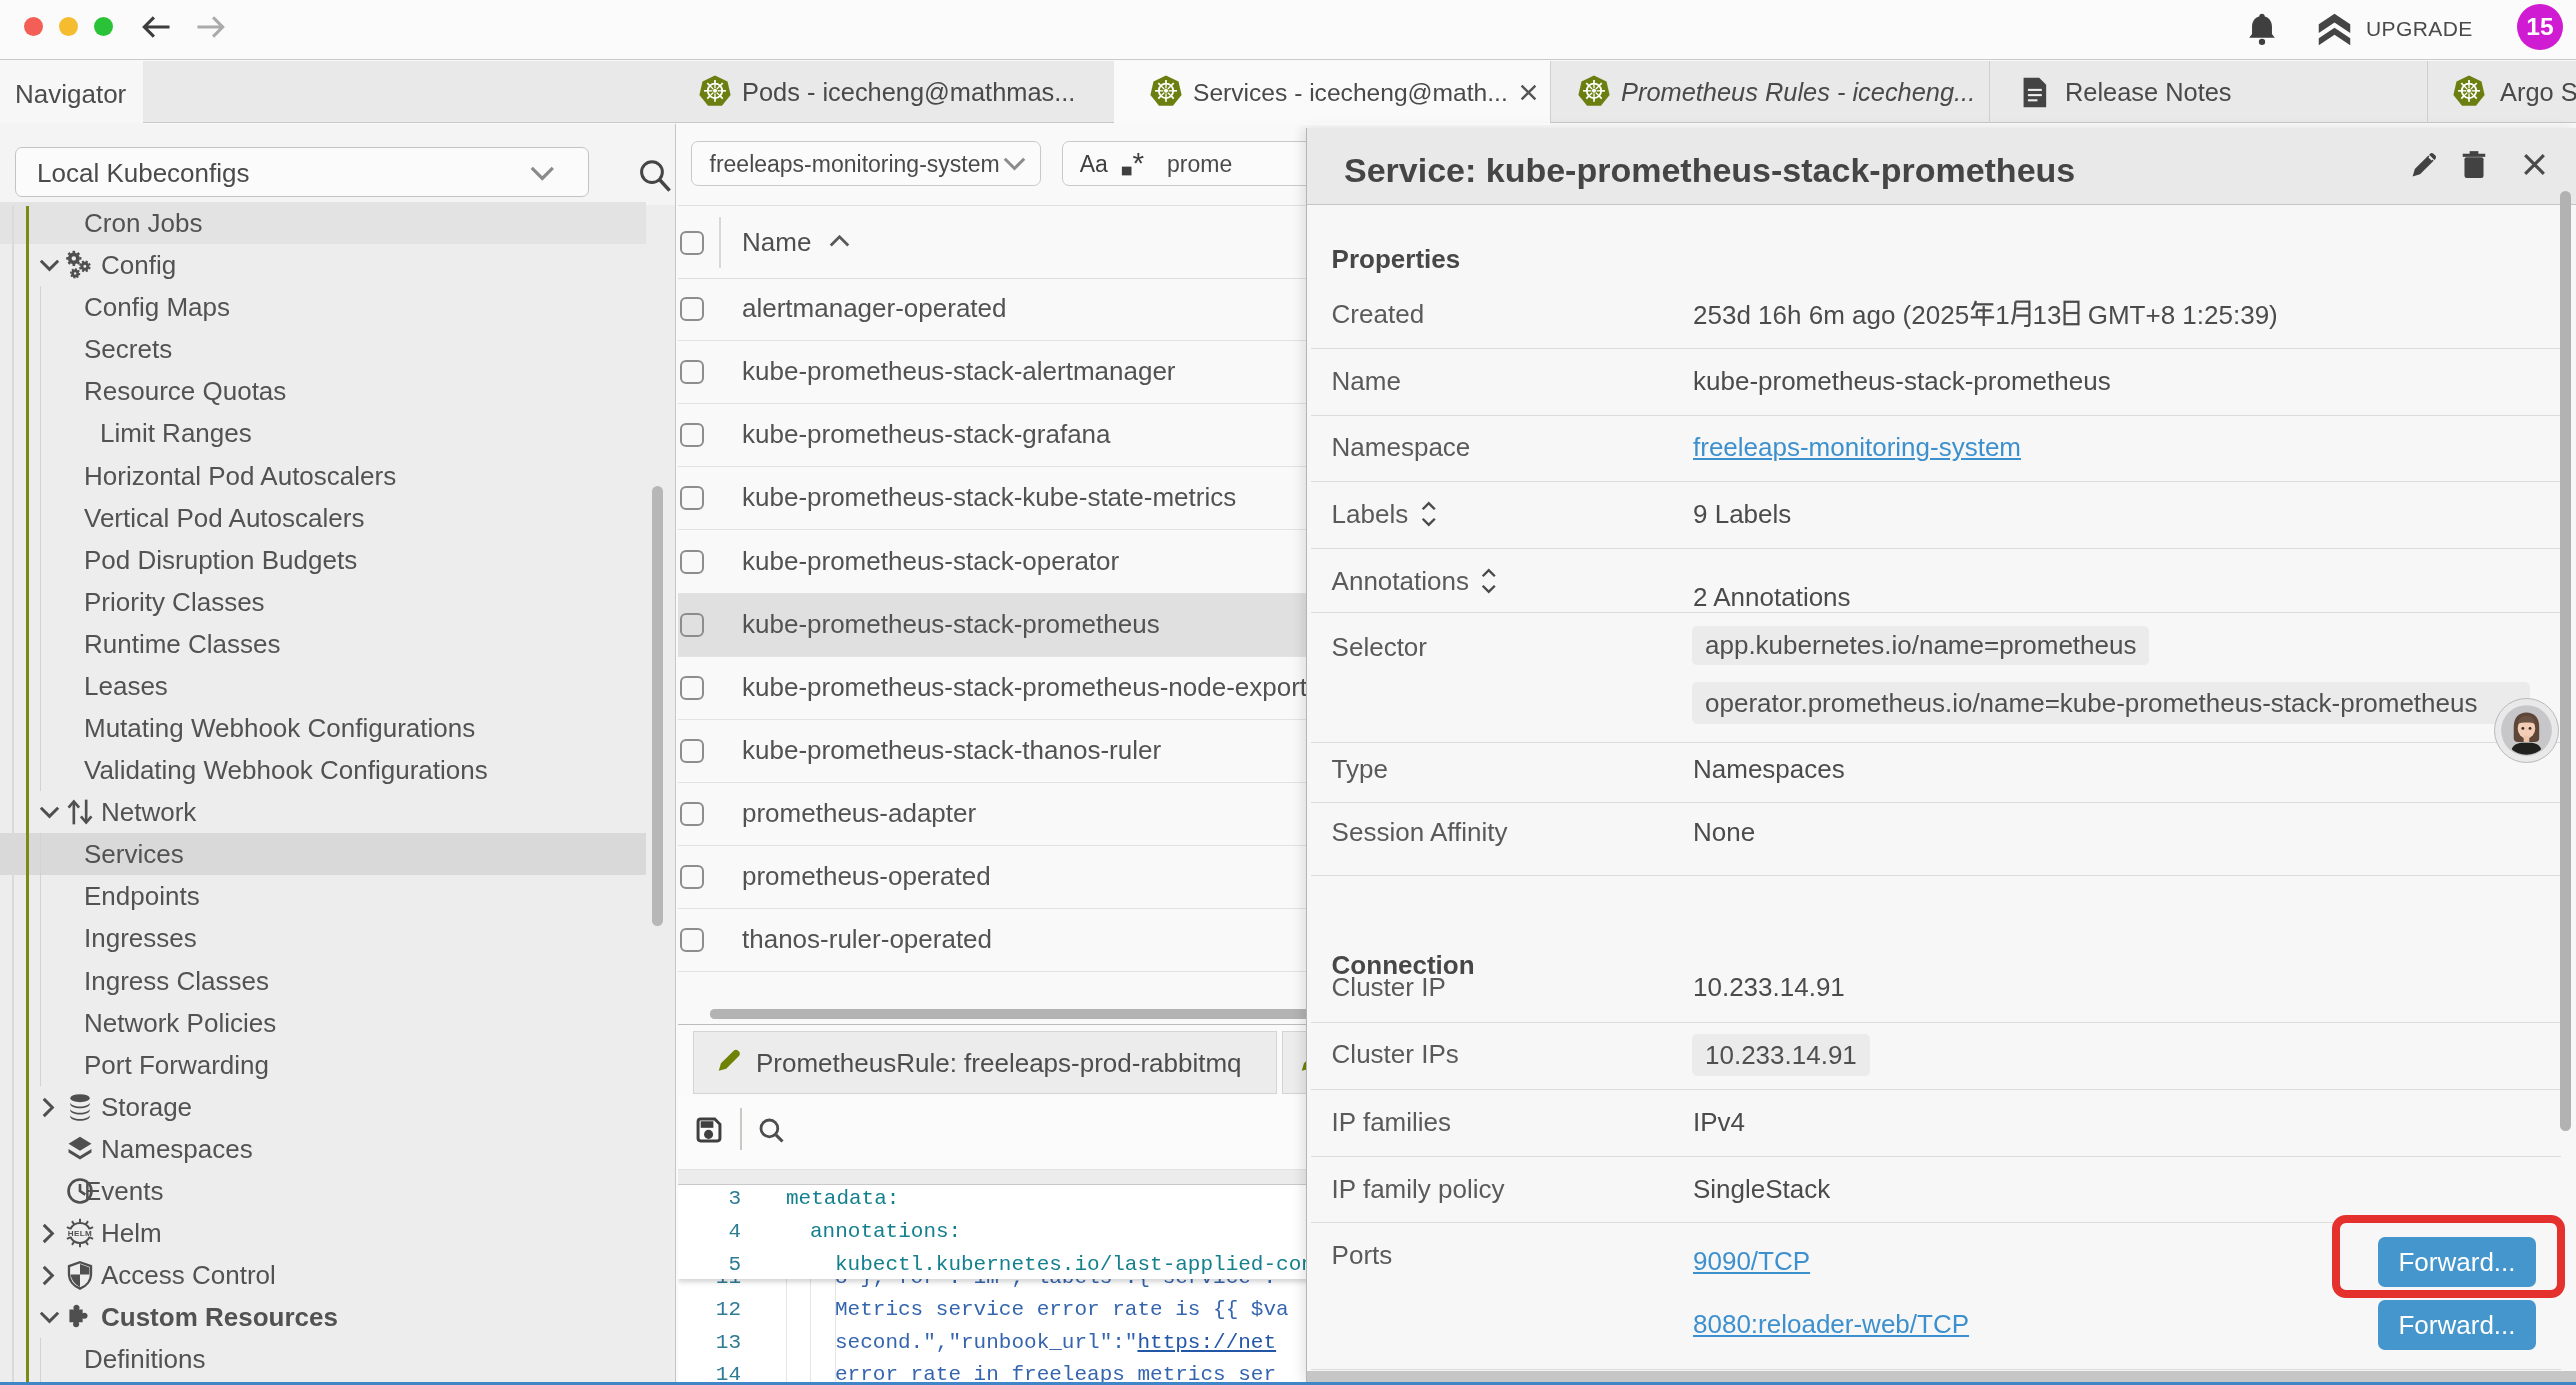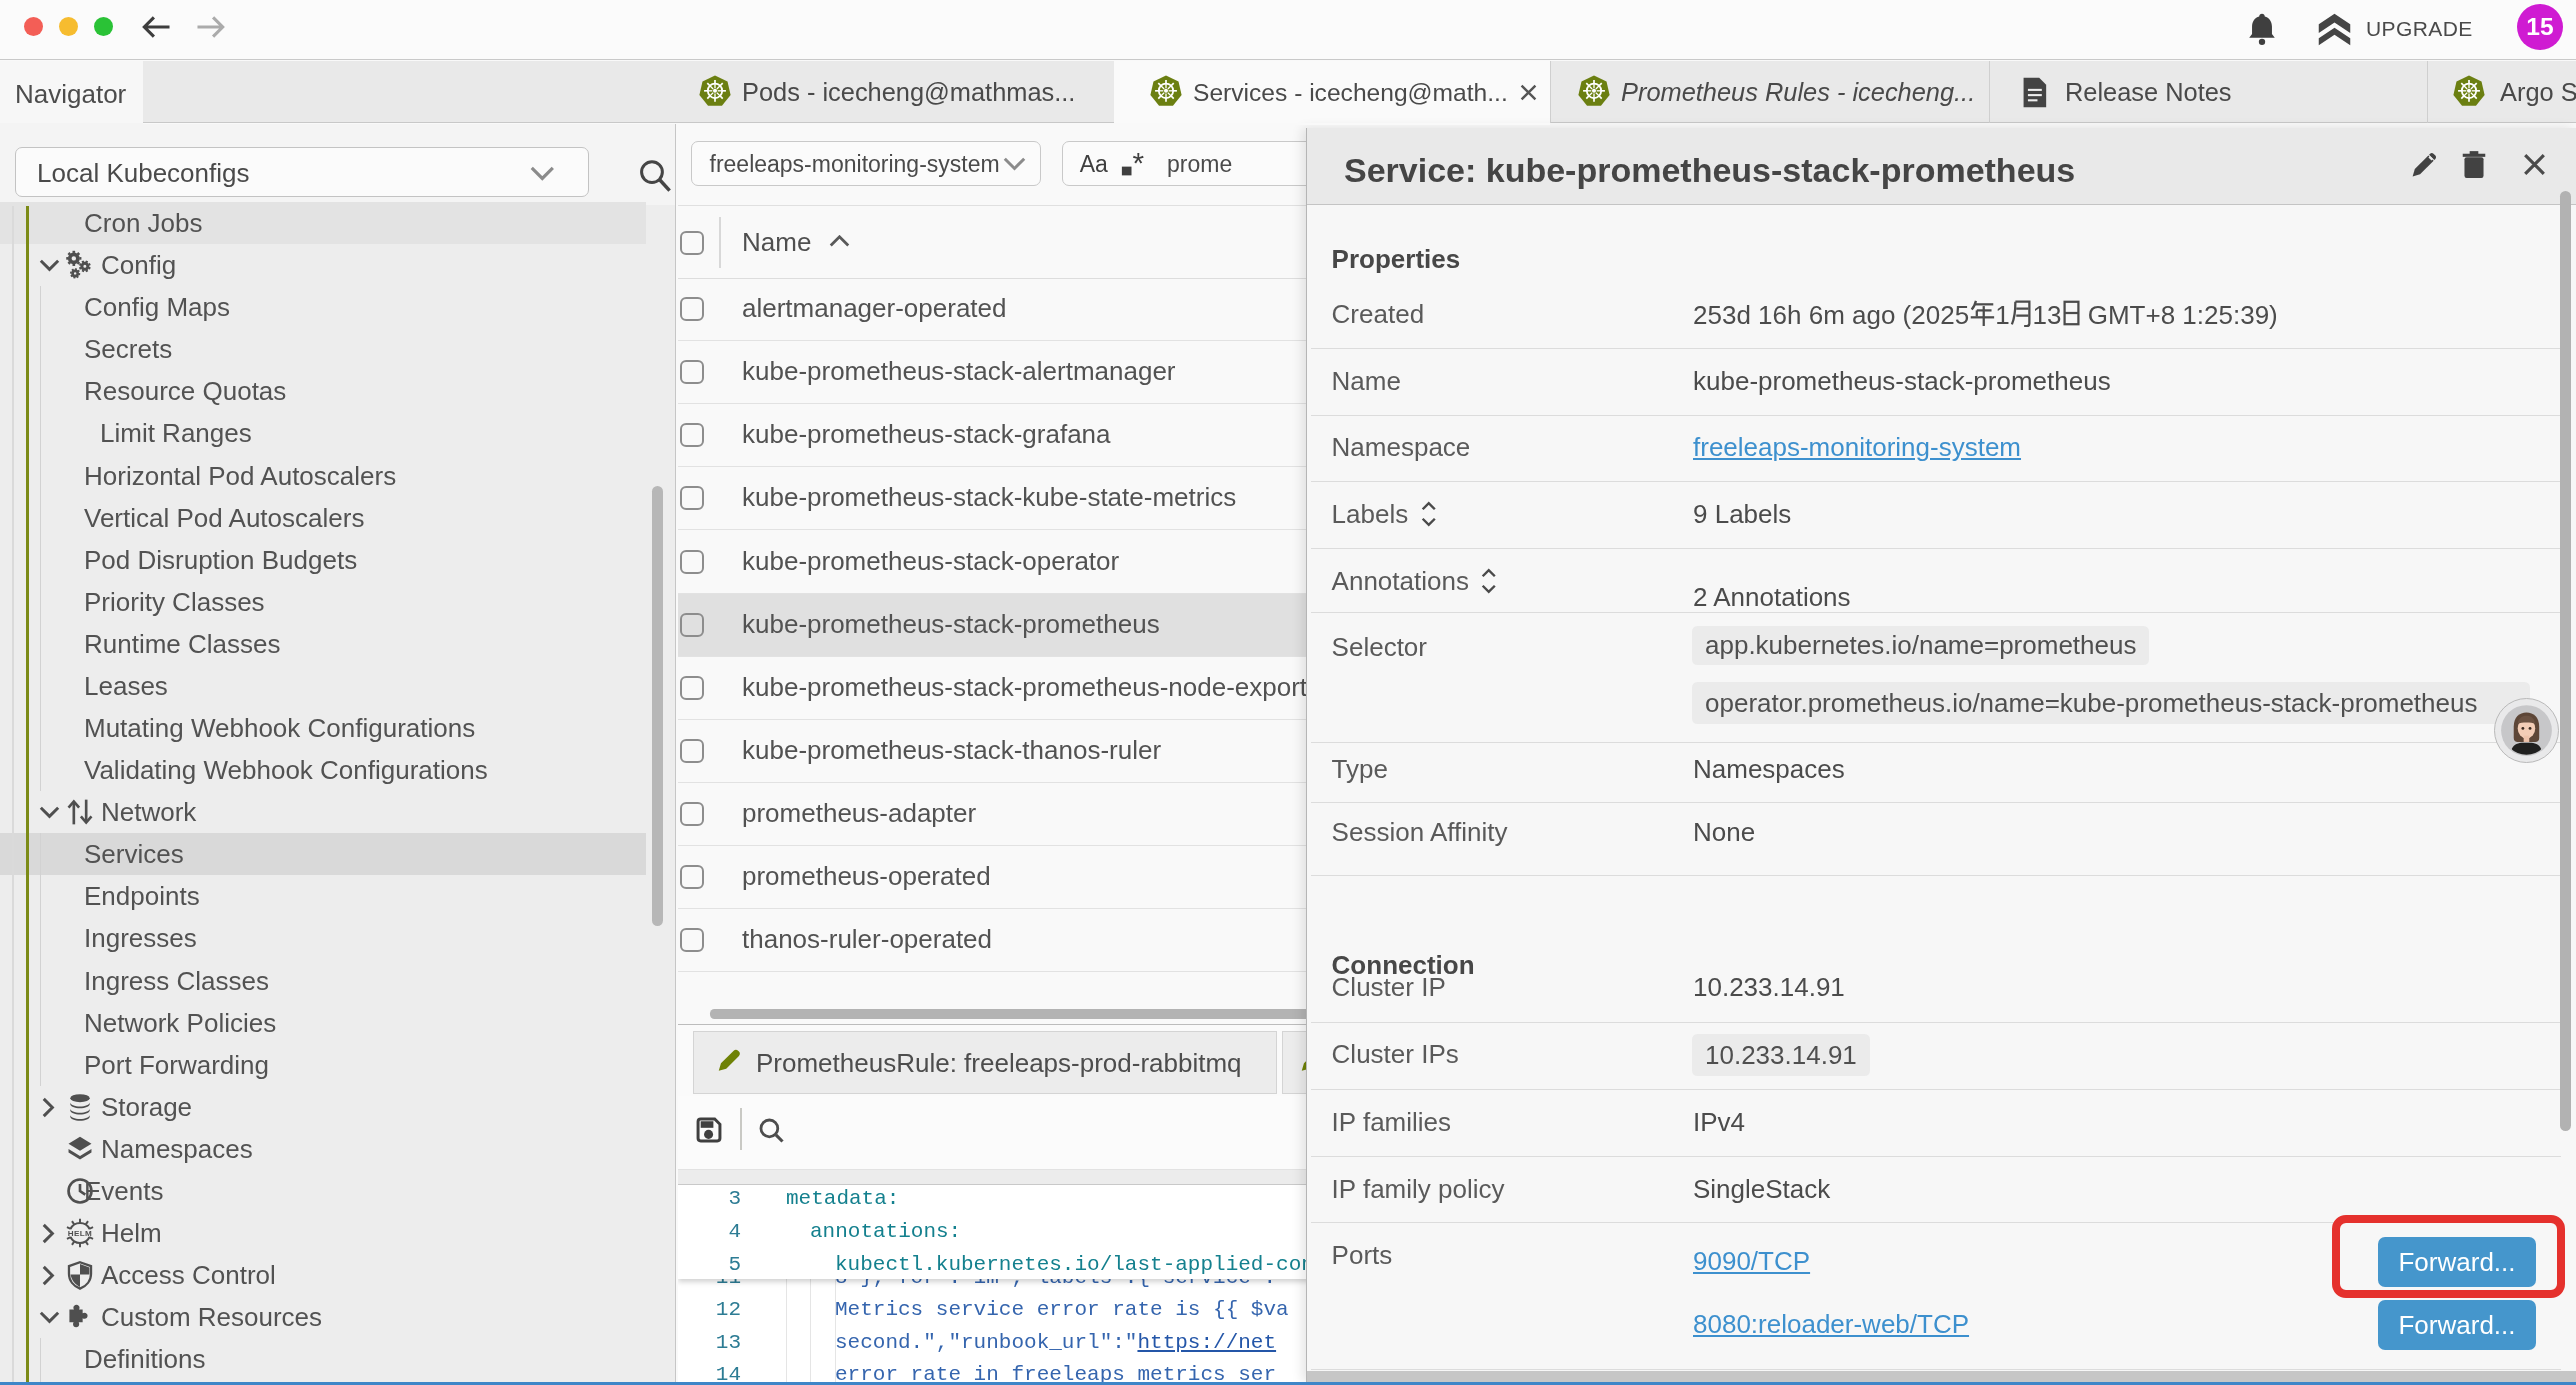--- a/index.html
+++ b/index.html
@@ -370,21 +370,21 @@
           </svg></div>
         <div class="abs" style="left:101px;top:6.1px;">Access Control</div>
       </div>
       <div class="abs" style="left:0;top:1094px;width:646px;height:42px;">
         <svg class="abs" style="left:39px;top:15px;" width="21" height="13" viewBox="0 0 24 15">
           <path d="M2 2 L12 12 L22 2" fill="none" stroke="#4f4f4f" stroke-width="3.4"></path>
         </svg>
         <div class="abs" style="left:65px;top:6.1px;width:30px;height:30px;"><svg width="30" height="30" viewBox="0 0 34 34">
             <path d="M13 3 C15 3 16.5 4.5 16.5 6.5 C16.5 7.3 16.2 8 15.8 8.6 L20 8.6 L20 12.8 C20.6 12.4 21.3 12.1 22.1 12.1 C24.1 12.1 25.6 13.6 25.6 15.6 C25.6 17.6 24.1 19.1 22.1 19.1 C21.3 19.1 20.6 18.8 20 18.4 L20 23 L15.4 23 C15.8 23.6 16.1 24.3 16.1 25.1 C16.1 27.1 14.6 28.6 12.6 28.6 C10.6 28.6 9.1 27.1 9.1 25.1 C9.1 24.3 9.4 23.6 9.8 23 L5 23 L5 8.6 L10.2 8.6 C9.8 8 9.5 7.3 9.5 6.5 C9.5 4.5 11 3 13 3 Z" fill="#4f4f4f"></path>
           </svg></div>
-        <div class="abs" style="left:101px;top:6.1px;">Custom Resources</div>
+        <div class="abs" style="left:101px;top:6.1px;font-weight:bold;">Custom Resources</div>
       </div>
       <div class="abs" style="left:0;top:1136px;width:646px;height:42px;">
         <div class="abs" style="left:84px;top:6.1px;">Definitions</div>
       </div>
     </div>
 
   <div class="abs" style="left:652px;top:362px;width:11.4px;height:440px;background:#b7b7b7;border-radius:6.1px;"></div>
 </div>
 
 <div class="abs" id="main" style="left:678px;top:124px;width:1898px;height:1258px;background:#f9f9f9;overflow:hidden;">

